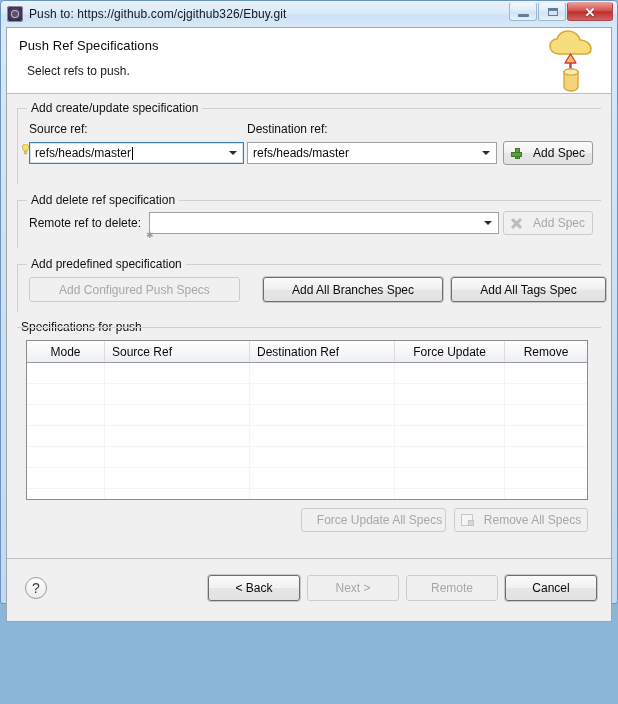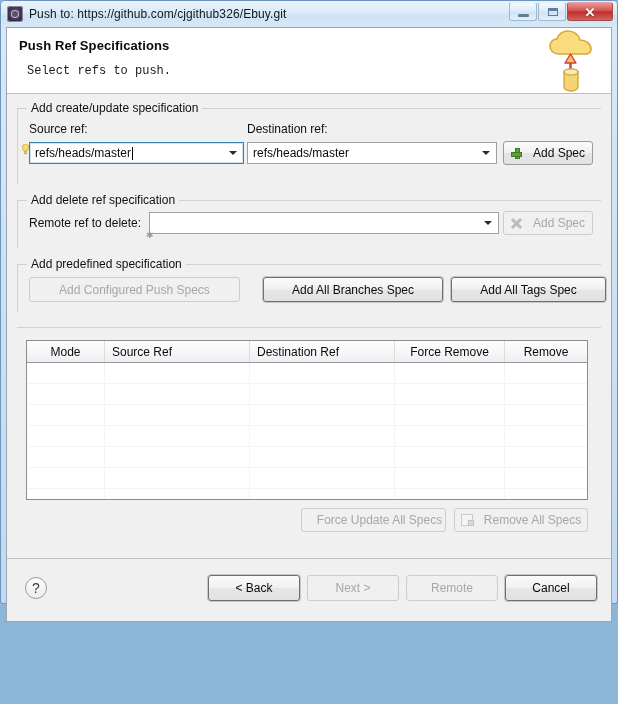--- a/index.html
+++ b/index.html
@@ -126,30 +126,29 @@
   #banner {
     flex: 0 0 66px;
     background: #ffffff;
     border-bottom: 1px solid #b9bfc5;
     position: relative;
     padding: 10px 12px 0 12px;
     box-sizing: border-box;
   }
   #banner-title {
     font-size: 13px;
-    font-weight: bold;
+    font-weight: normal;
     color: #0a0a0a;
     letter-spacing: 0.1px;
   }
   #banner-sub {
     margin-top: 11px;
     margin-left: 8px;
     font-size: 12px;
     color: #1a1a1a;
-    font-family: Liberation Mono, monospace;
   }
   #banner-icon {
     position: absolute;
     right: 14px; top: 2px;
     width: 52px; height: 62px;
   }
 
   
   #body {
     flex: 1 1 auto;
@@ -465,28 +464,29 @@
         </div>
         <div class="btn default" style="position:absolute; left:245px; top:12px; width:180px; height:25px;">
           <span>Add All Branches Spec</span>
         </div>
         <div class="btn default" style="position:absolute; left:433px; top:12px; width:155px; height:25px;">
           <span>Add All Tags Spec</span>
         </div>
       </div>
 
       <div class="group" style="height:230px; margin-top:16px; border:none;">
+        <span class="group-label" style="left:0; top:-8px;">Specifications for push</span>
         <div style="position:absolute; left:0; top:-1px; right:0; border-top:1px solid #d0d0d0;"></div>
 
         <div id="table-wrap" style="position:absolute; left:9px; top:12px; width:562px; height:160px;">
           <div id="table-head">
             <div class="th" style="width:78px;">Mode</div>
             <div class="th" style="width:145px; justify-content:flex-start; padding-left:7px;">Source Ref</div>
             <div class="th" style="width:145px; justify-content:flex-start; padding-left:7px;">Destination Ref</div>
-            <div class="th" style="width:110px;">Force Remove</div>
+            <div class="th" style="width:110px;">Force Update</div>
             <div class="th" style="width:82px;">Remove</div>
           </div>
           <div id="table-body">
               <div class="trow">
                 <div class="td" style="width: 78px;"></div>
                 <div class="td" style="width: 145px;"></div>
                 <div class="td" style="width: 145px;"></div>
                 <div class="td" style="width: 110px;"></div>
                 <div class="td" style="width: 82px;"></div>
               </div>

